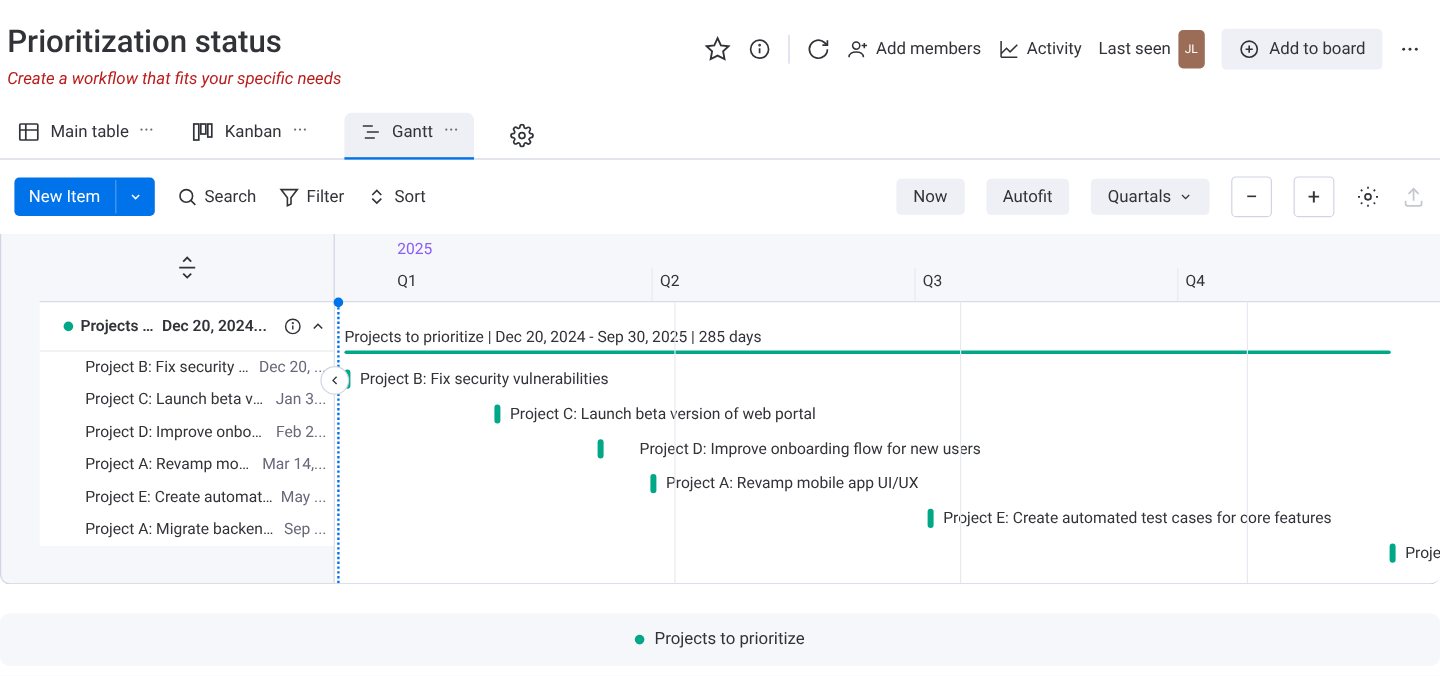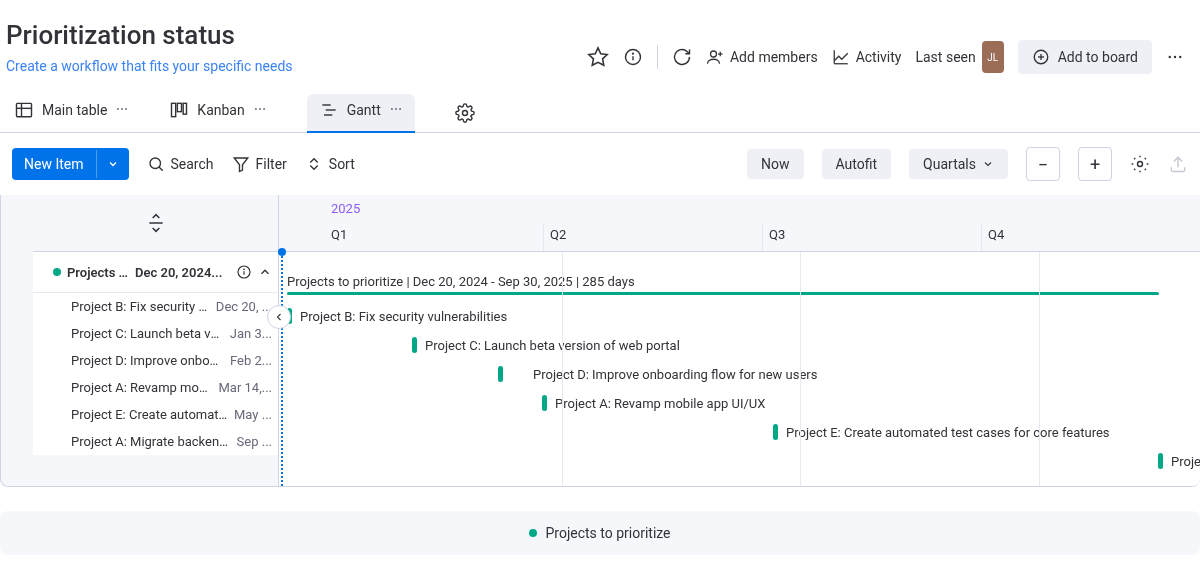--- a/index.html
+++ b/index.html
@@ -1,27 +1,27 @@
 <!DOCTYPE html>
 <html><head>
   <meta charset="utf-8">
   <style>
     * { margin:0; padding:0; box-sizing:border-box; font-family:-apple-system,BlinkMacSystemFont,"Segoe UI",Roboto,sans-serif; }
     body { background:#fff; color:#323338; font-size:14px; width:1200px; }
-    .hdr { padding:20px 0 8px 6px; display:flex; align-items:flex-end; justify-content:space-between; }
+    .hdr { padding:20px 0 8px 6px; display:flex; align-items:flex-start; justify-content:space-between; }
     .hdr-l { display:flex; flex-direction:column; gap:8px; }
     .title { font-size:26px; font-weight:500; }
-    .subtitle { font-size:14px; color:#3b82f6; }
+    .subtitle { font-size:14px; color:#b91c1c;font-style:italic; }
     .hdr-r { display:flex; align-items:center; gap:14px; padding-right:16px; padding-top:4px; }
     .iconbtn { display:inline-flex; align-items:center; justify-content:center; cursor:pointer; color:#323338; }
     .linkbtn { display:inline-flex; align-items:center; gap:6px; cursor:pointer; font-size:14px; }
     .vdiv { width:1px; height:24px; background:#d0d4e4; }
     .avatar { width:22px; height:32px; border-radius:4px; background:#9b6c56; color:#fff; font-size:10px; display:inline-flex; align-items:center; justify-content:center; }
     .addboard { background:#eef0f5; border-radius:4px; padding:8px 14px; display:inline-flex; align-items:center; gap:8px; cursor:pointer; }
-    .tabs { display:flex; align-items:center; gap:40px; padding:12px 14px 0; border-bottom:1px solid #d0d4e4; }
+    .tabs { display:flex; align-items:center; gap:30px; padding:12px 14px 0; border-bottom:1px solid #d0d4e4; }
     .tab { display:inline-flex; align-items:center; gap:8px; padding:6px 0 12px; cursor:pointer; position:relative; }
     .tab.active { background:#eef0f5; border-radius:6px 6px 0 0; padding:6px 12px 12px; }
     .tab.active::after { content:""; position:absolute; left:0; right:0; bottom:-1px; height:2px; background:#0073ea; }
     .tbmore { color:#676879; }
     .toolbar { display:flex; align-items:center; justify-content:space-between; padding:14px 12px; }
     .tb-l,.tb-r { display:flex; align-items:center; gap:18px; }
     .newbtn { background:#0073ea; color:#fff; border-radius:4px; display:inline-flex; align-items:center; cursor:pointer; }
     .newbtn>span:first-child { padding:8px 12px; }
     .newbtn>span:last-child { padding:8px 10px; border-left:1px solid rgba(255,255,255,.3); display:inline-flex; }
     .pill { background:#eef0f5; border-radius:4px; padding:7px 14px; cursor:pointer; display:inline-flex; align-items:center; gap:6px; }

